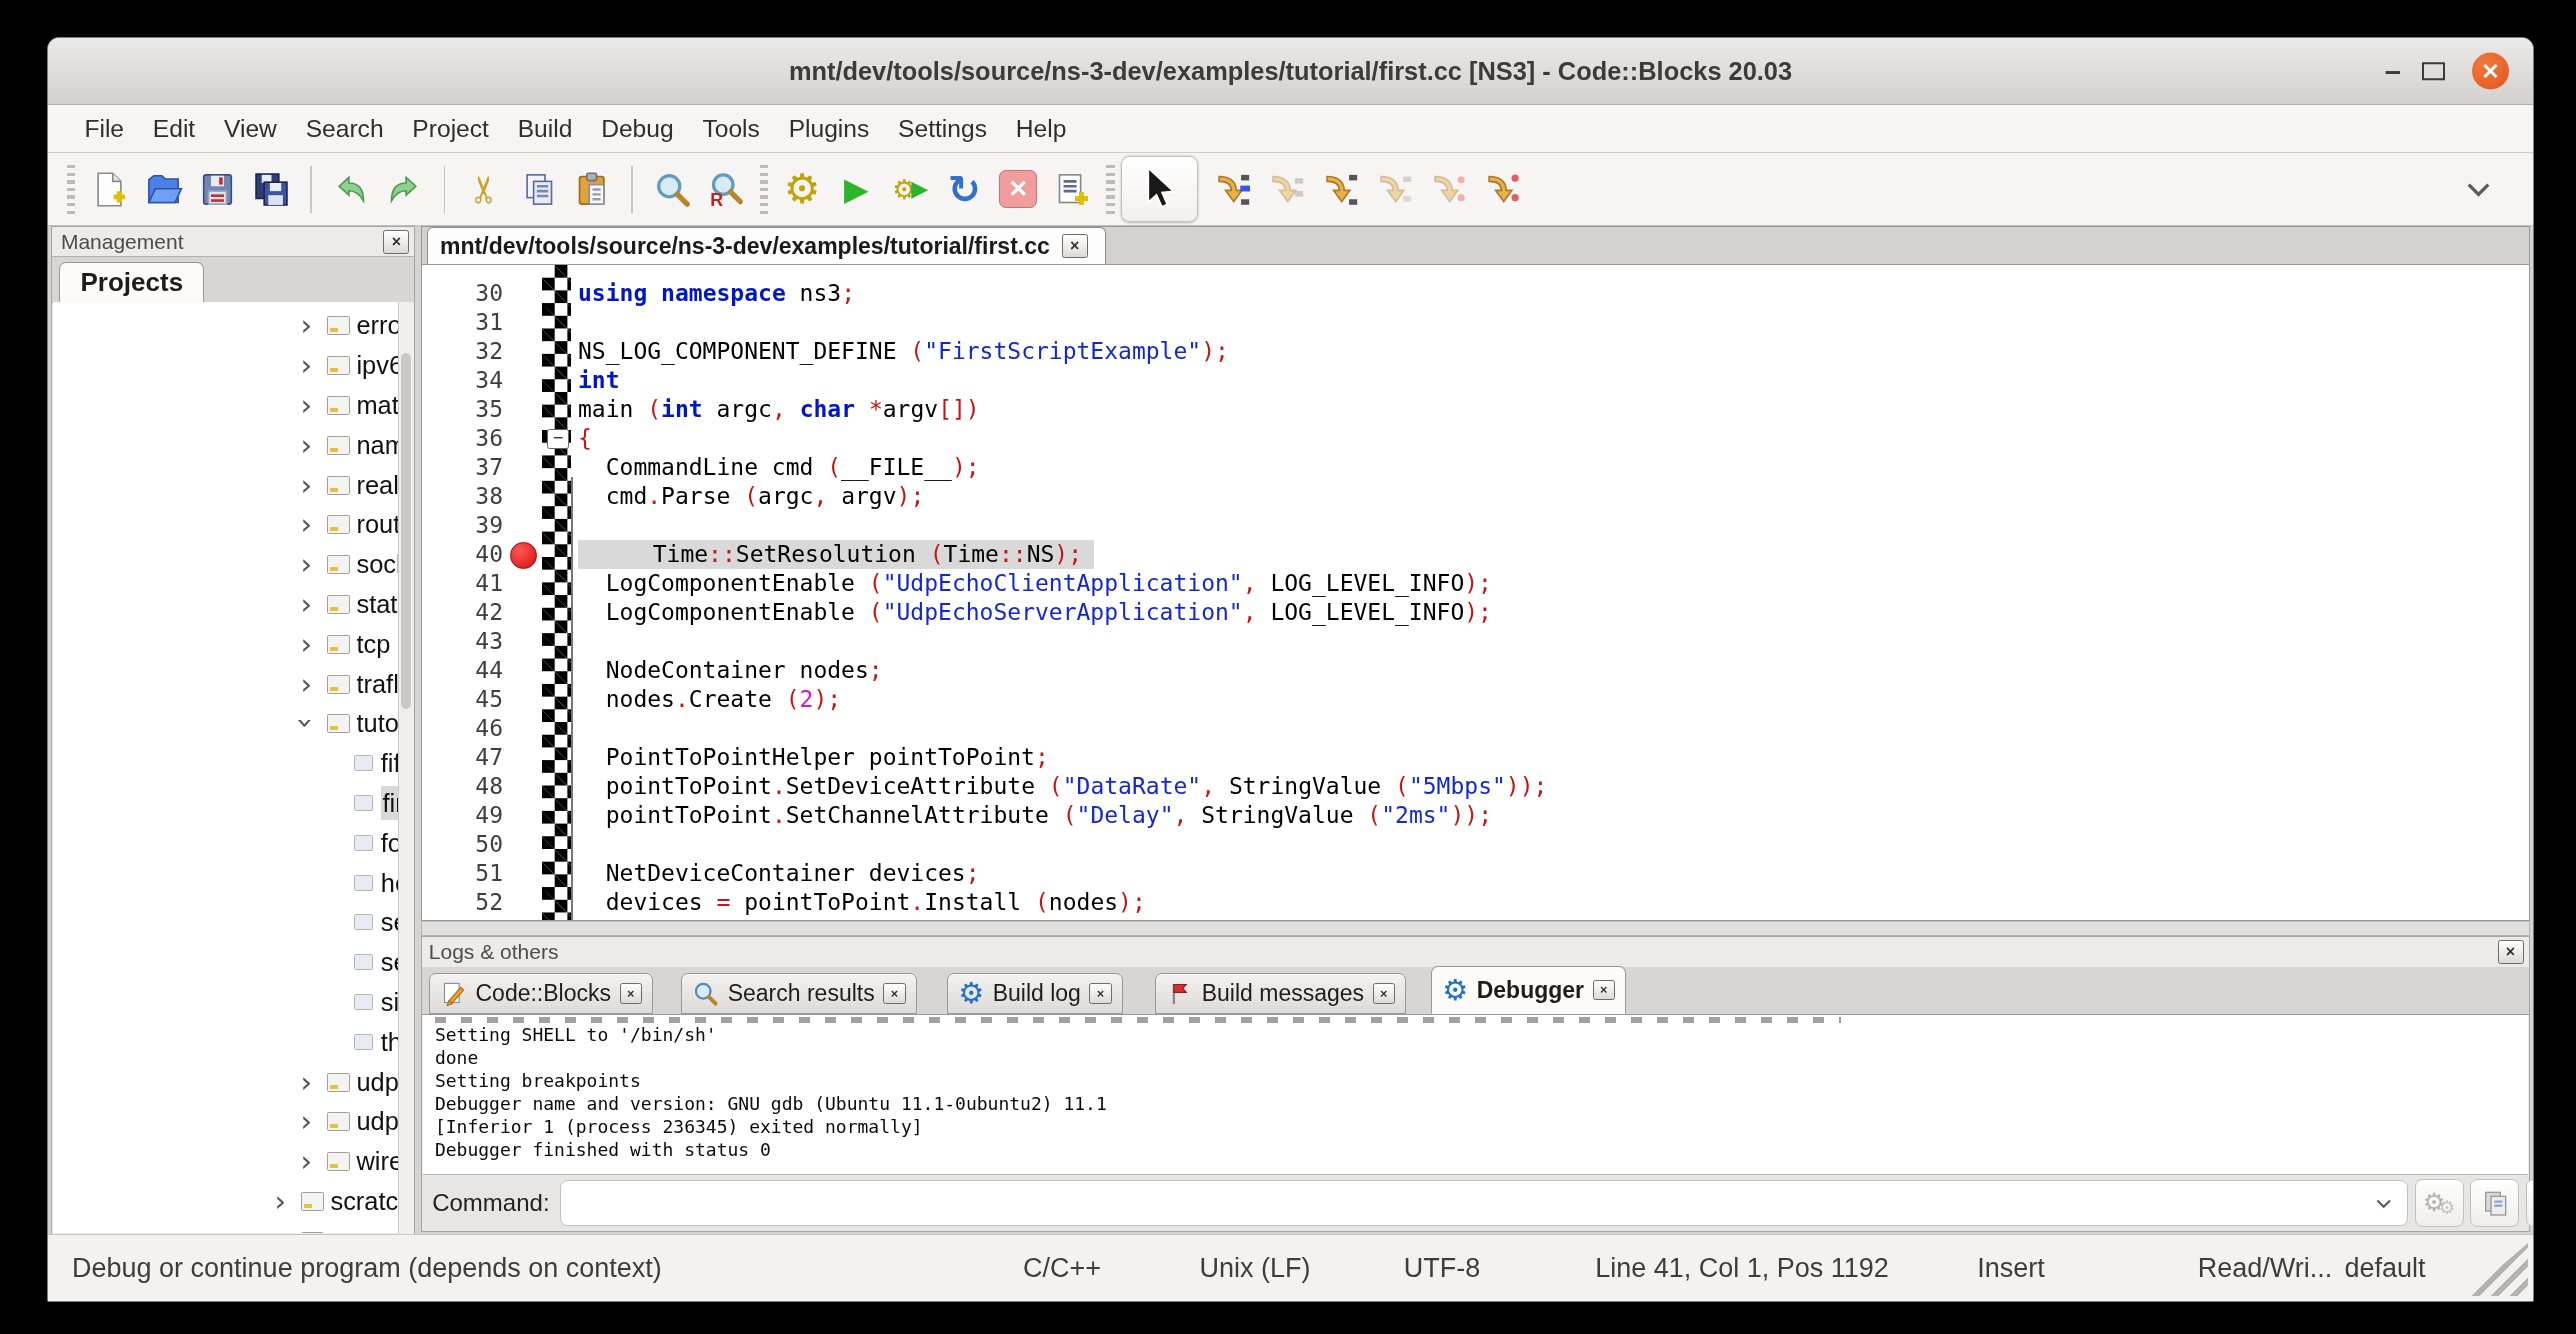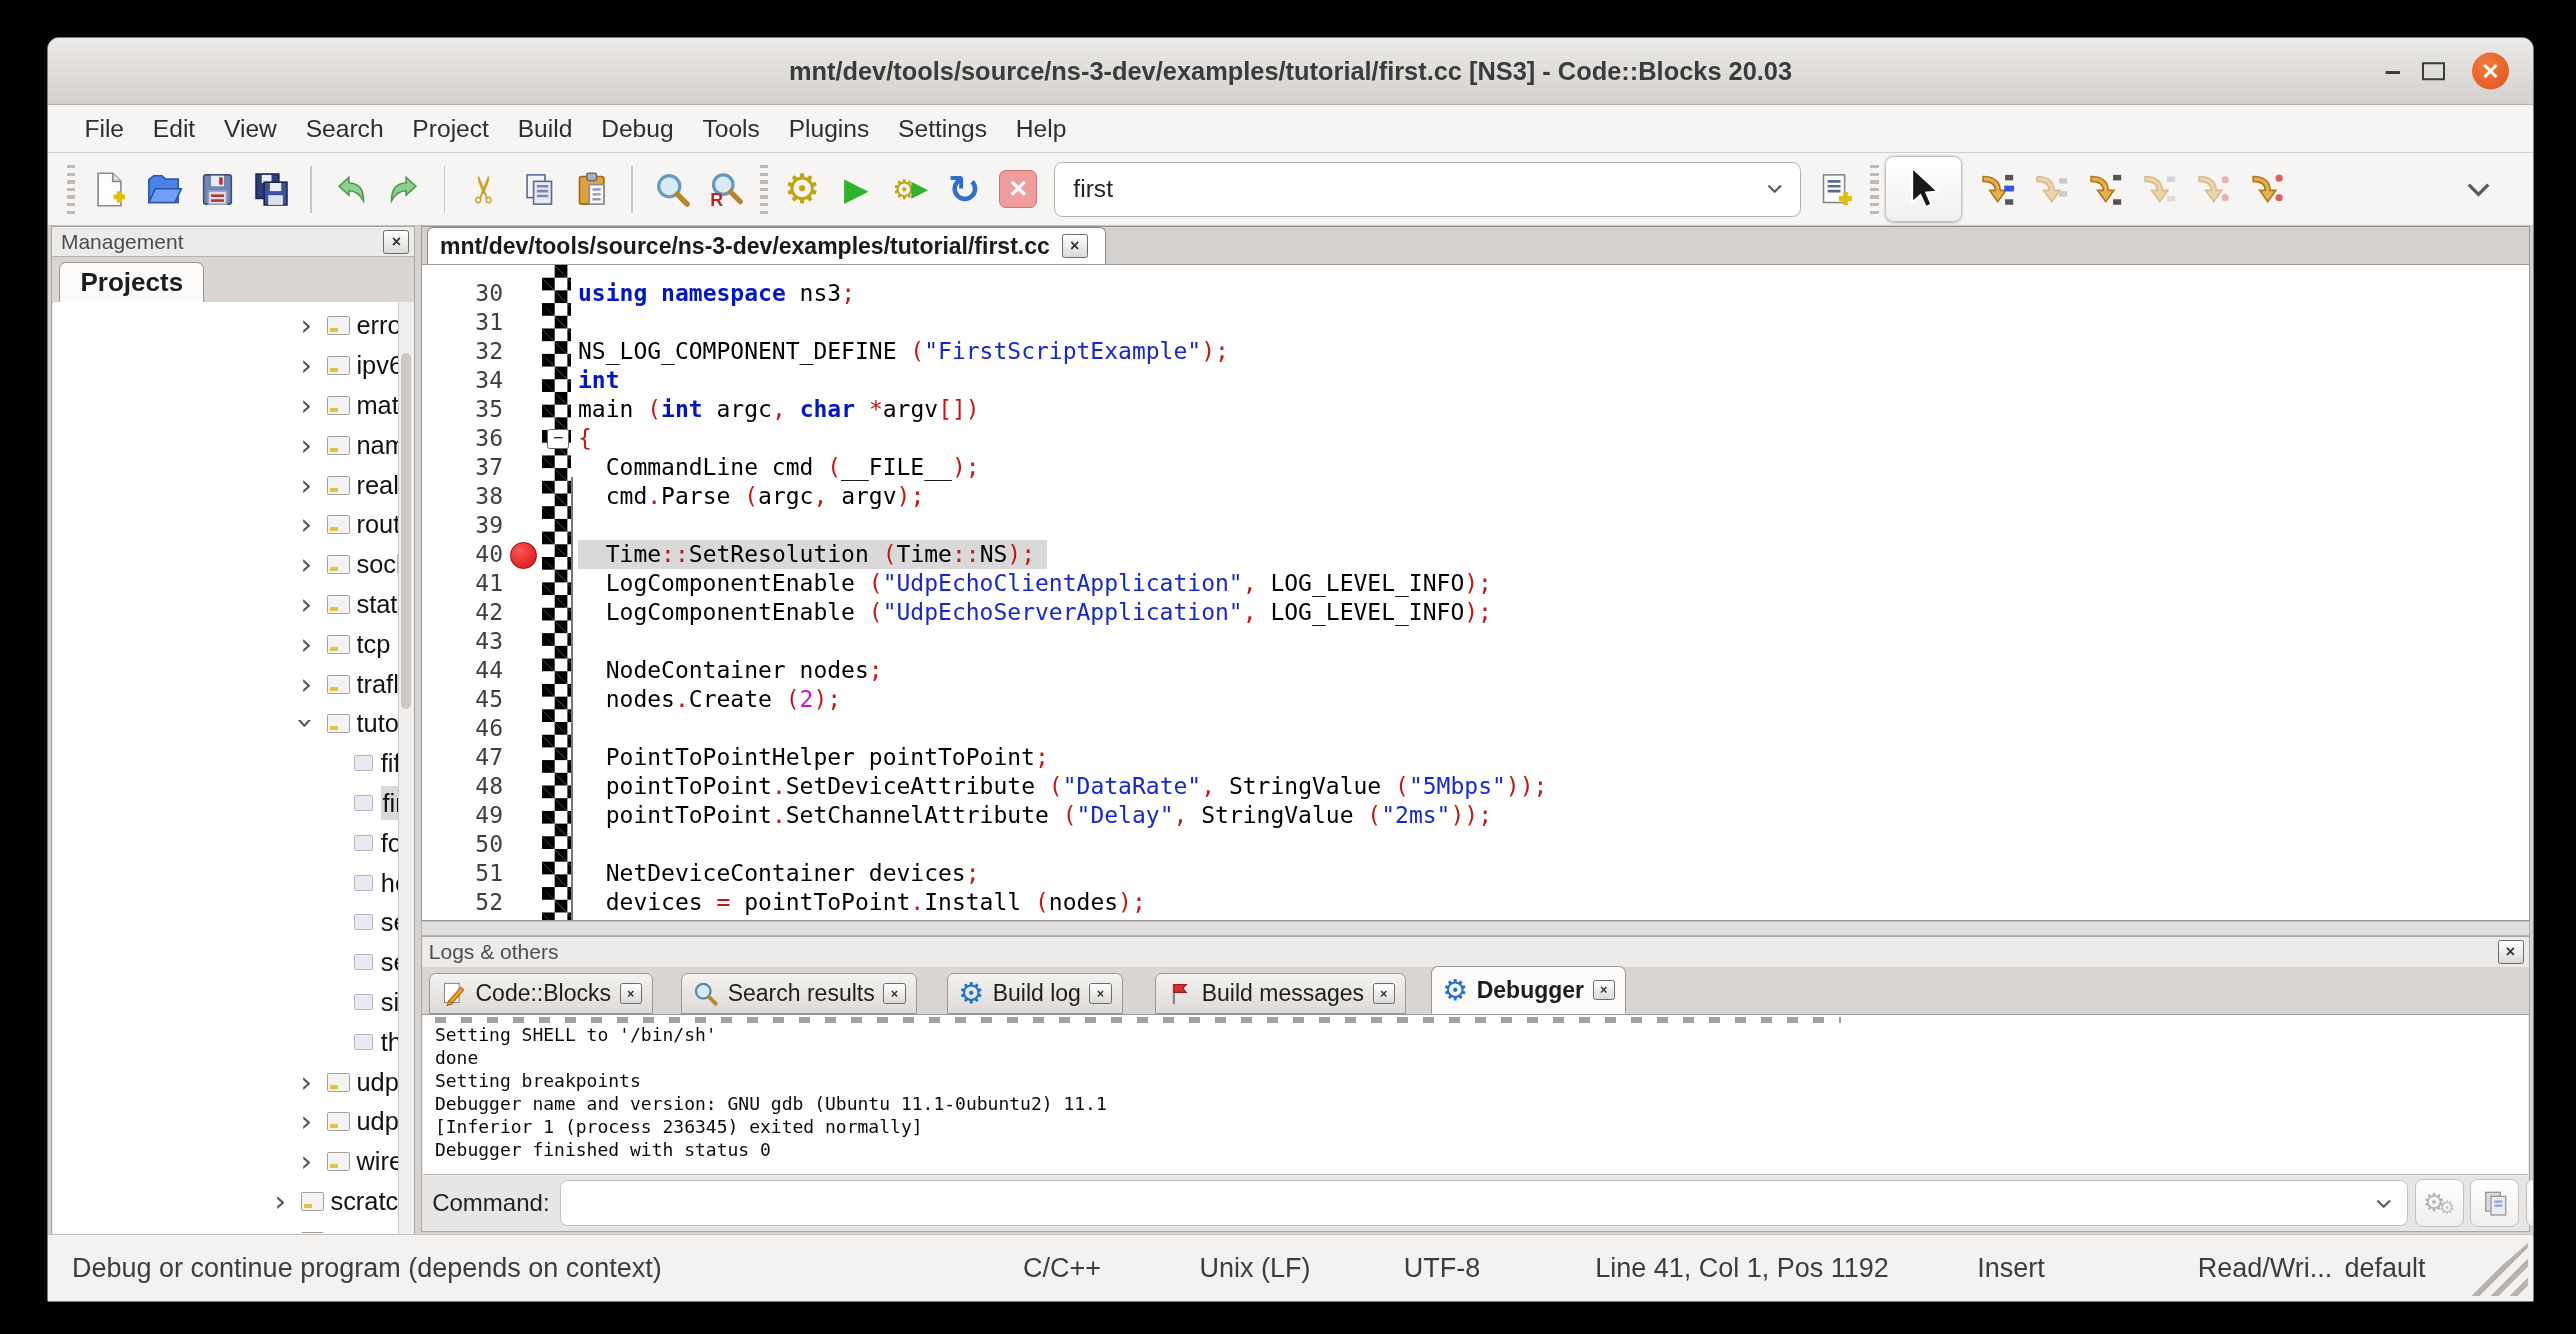--- a/index.html
+++ b/index.html
@@ -59,21 +59,21 @@
   
   #editor{position:absolute;left:373px;top:0;right:3.4px;height:710px;}
   #ed-tabstrip{position:absolute;left:0;top:0;width:100%;height:39px;background:#d4d1ce;border:0.8px solid #9a9794;box-sizing:border-box;}
   #ed-tab{position:absolute;left:5.1px;bottom:0;height:36px;background:#fdfdfd;border:0.8px solid #8f8c89;border-bottom:none;border-radius:6px 6px 0 0;display:flex;align-items:center;padding:0 12px;gap:12px;}
   #ed-tab .t{font-size:23px;font-weight:bold;color:#1a1a1a;white-space:nowrap;}
   #ed-content{position:absolute;left:0;top:39px;right:0;bottom:15.2px;background:#fff;border:0.8px solid #9a9794;border-top:none;overflow:hidden;}
   #code{position:absolute;left:0;top:13.5px;width:100%;}
   .cl{position:relative;height:29px;font-family:"DejaVu Sans Mono",monospace;font-size:23px;line-height:29px;white-space:pre;}
   .cl .num{position:absolute;left:0;top:0;width:81px;text-align:right;color:#3f3f3f;}
   .cl .toks{display:inline-block;margin-left:156px;}
-  .cl.hl .toks{background:#d9d9d9;padding-right:12px;}
+  .cl.hl .toks{background:#d9d9d9;padding-right:12px;padding-left:47px;}
   .tok-k{color:#0016c8;font-weight:bold}.tok-s{color:#1427d2}.tok-p{color:#c41414}.tok-n{color:#d414c8}.tok-t{color:#000}
   #checker{position:absolute;left:120px;top:0;width:29px;bottom:0;background-image:linear-gradient(45deg,#000 25%,transparent 25%,transparent 75%,#000 75%),linear-gradient(45deg,#000 25%,#fff 25%,#fff 75%,#000 75%);background-position:0 0,12.7px 12.7px;background-size:25.4px 25.4px;background-color:#fff;}
   .bp{position:absolute;left:88px;top:2.5px;width:24.6px;height:24.6px;border-radius:50%;background:radial-gradient(circle at 35% 30%,#f55,#d40f0f);border:0.8px solid #8c0a0a;}
   .foldbox{position:absolute;left:125px;top:5.1px;width:20.3px;height:18.6px;background:#fff;border:1.7px solid #666;border-radius:2.5px;color:#333;font-size:17px;line-height:15.2px;text-align:center;z-index:2;}
   #foldline{position:absolute;left:149px;width:1.7px;background:#777;z-index:1;}
   #ed-hscroll{position:absolute;left:0;bottom:0;right:0;height:15.2px;background:#e2e0de;border:0.8px solid #b5b2af;border-top:0.8px solid #c5c2bf;box-sizing:border-box;}
 
   
   #logs{position:absolute;left:373px;top:710px;right:3.4px;bottom:3.4px;background:#ecebe9;border:0.8px solid #a8a5a2;box-sizing:border-box;}
   #logs-header{position:absolute;left:0;top:0;width:100%;height:29px;display:flex;align-items:center;}
@@ -250,26 +250,20 @@
         </div>
         <div class="tbtn">
           <span style="display: flex; align-items: center; justify-content: center;">
             <span class="glyph" style="color:#2f6fd0;font-size:39px;font-weight:bold">↻</span>
           </span>
         </div>
         <div class="tbtn">
           <span style="display: flex; align-items: center; justify-content: center;">
             <span class="abort-ic">✕</span>
           </span>
-        </div>
-        <div id="searchbox">
-          <span class="val">first</span>
-          <span class="dd"><svg viewBox="0 0 24 24">
-              <path d="M6 9l6 6 6-6" stroke="#5a5a5a" stroke-width="2" fill="none"></path>
-            </svg></span>
         </div>
         <div class="tbtn">
           <span style="display: flex; align-items: center; justify-content: center;">
             <svg viewBox="0 0 24 24">
               <rect x="4" y="3" width="13" height="17" fill="#fff" stroke="#888"></rect>
               <path d="M6.5 7h8M6.5 10h8M6.5 13h8" stroke="#5b6b96" stroke-width="1.6"></path>
               <path d="M13.5 17.5h8" stroke="#e0c000" stroke-width="3"></path>
               <path d="M17.5 13.5v8" stroke="#e0c000" stroke-width="3"></path>
             </svg>
           </span>

